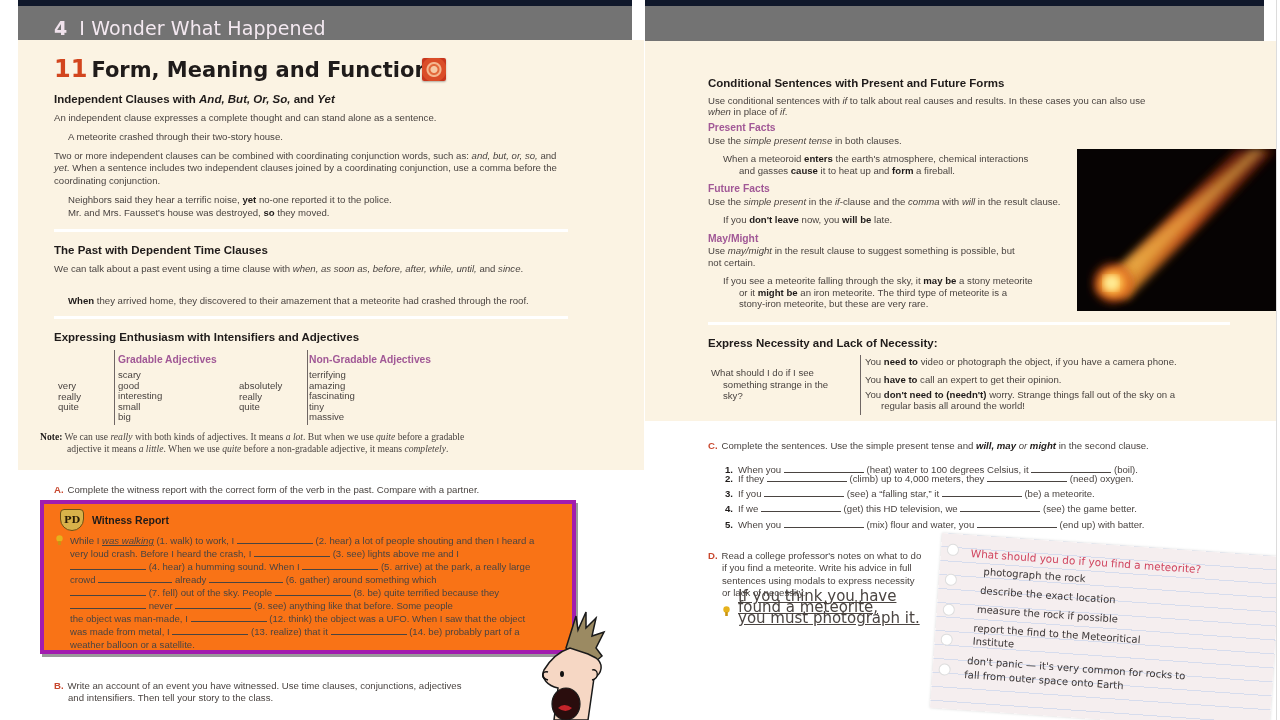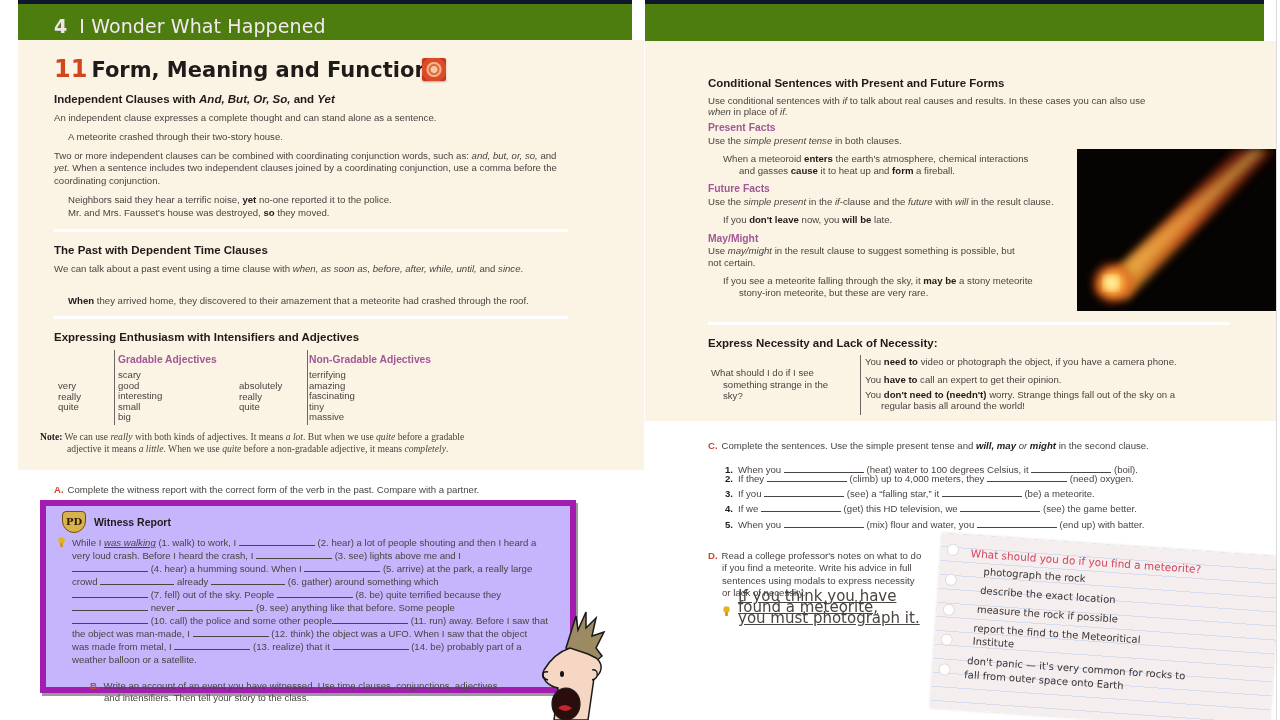--- a/index.html
+++ b/index.html
@@ -1,21 +1,21 @@
 <!DOCTYPE html>
 <html><head>
 <meta charset="utf-8">
 <style>
   * { box-sizing: border-box; margin: 0; padding: 0; }
   html, body { width: 1280px; height: 720px; overflow: hidden; background: #ffffff; }
   body { font-family: "Liberation Sans", sans-serif; color: #3b3533; position: relative; }
   .page { position: absolute; top: 0; height: 720px; overflow: hidden; }
   .left-page { left: 18px; width: 626px; background: #ffffff; }
   .right-page { left: 645px; width: 632px; background: #ffffff; border-right: 1px solid #dcdcdc; }
-  .header-bar { position: absolute; top: 0; left: 0; right: 12px; height: 41px; background: #4d7c0f; border-top: 4px solid #0f172a; }
+  .header-bar { position: absolute; top: 0; left: 0; right: 12px; height: 41px; background: #737373; border-top: 6px solid #0f172a; }
   .left-page .header-bar { height: 40px; }
   .unit-title { position: absolute; left: 36px; top: 11px; color: #f4e9f1; font-size: 19px; font-family: "DejaVu Sans", sans-serif; letter-spacing: 0.1px; }
   .unit-title .unit-num { font-weight: bold; margin-right: 12px; color: #f0e2ec; }
   .cream { position: absolute; background: #fbf3e3; }
   .left-page .cream { left: 0; top: 40px; width: 626px; height: 430px; }
   .right-page .cream { left: 0; top: 41px; width: 632px; height: 380px; }
 
   .lesson-title { position: absolute; left: 36px; top: 55px; font-family: "DejaVu Sans", sans-serif; font-weight: bold; font-size: 21px; color: #1f1b1a; white-space: nowrap; }
   .lesson-title .num { color: #d2451e; font-size: 24px; margin-right: 4px; }
   .video-icon { position: absolute; left: 404px; top: 58px; width: 24px; height: 23px; border-radius: 2px; background: radial-gradient(circle at 50% 50%, #f6c9a4 0 3px, #e2683a 4px 5px, #f4b68e 6px 7px, #da4d28 8px 12px, #c8361d 13px); box-shadow: 0 1px 2px rgba(0,0,0,0.3); }
@@ -25,21 +25,21 @@
   .ex { position: absolute; font-size: 9.6px; line-height: 12.4px; color: #4a4441; }
   b.k { color: #1f1b1a; }
   .divider { position: absolute; height: 3px; background: #ffffff; }
   .purple { color: #a15896; font-weight: bold; font-size: 10.3px; }
 
   .adj-col { position: absolute; font-size: 9.6px; line-height: 10.5px; color: #4a4441; }
   .vline { position: absolute; width: 1px; background: #6f6664; }
 
   .task-letter { color: #c8482f; font-weight: bold; margin-right: 4px; }
 
-  .witness-box { position: absolute; left: 22px; top: 500px; width: 536px; height: 193px; background: #c4b5fd; border: 6px solid #a21caf; box-shadow: 2px 3px 0 #9a9a9a; }
+  .witness-box { position: absolute; left: 22px; top: 500px; width: 536px; height: 154px; background: #f97316; border: 4px solid #a21caf; box-shadow: 2px 3px 0 #9a9a9a; }
   .badge { position: absolute; left: 16px; top: 5px; width: 24px; height: 22px; background: #d8b24a; border: 1.5px solid #6e4e12; border-radius: 4px 4px 12px 12px; font-family: "DejaVu Serif", serif; font-weight: bold; font-size: 10px; color: #2a1c05; text-align: center; line-height: 19px; }
   .witness-title { position: absolute; left: 48px; top: 10px; font-weight: bold; font-size: 10.5px; color: #1f1b1a; }
   .witness-text { position: absolute; left: 26px; top: 30px; width: 500px; font-size: 9.6px; line-height: 13.05px; color: #4a4441; }
   .blank { display: inline-block; border-bottom: 1px solid #4a4441; height: 9px; vertical-align: baseline; }
   .bulb { position: absolute; width: 7px; height: 11px; }
   .answer { font-style: italic; text-decoration: underline; }
 
   .cartoon { position: absolute; left: 500px; top: 608px; width: 100px; height: 112px; }
 
   .meteor-img { position: absolute; left: 432px; top: 149px; width: 200px; height: 162px; background: #060303; overflow: hidden; }
@@ -141,28 +141,27 @@
         <circle cx="3.5" cy="3.5" r="3.2" fill="#e6b21c"></circle>
         <rect x="2.2" y="6" width="2.6" height="4" fill="#c99412"></rect>
       </svg>
     <div class="witness-text">
       <div><span>While I </span><span class="answer">was walking</span><span> (1. walk) to work, I </span><span class="blank" style="width:76px"></span><span> (2. hear) a lot of people shouting and then I heard a</span></div>
       <div><span>very  loud crash. Before I heard the crash, I </span><span class="blank" style="width:76px"></span><span> (3. see) lights above me and I</span></div>
       <div><span class="blank" style="width:76px"></span><span> (4. hear) a humming sound. When I </span><span class="blank" style="width:76px"></span><span> (5. arrive) at the park, a really large</span></div>
       <div><span>crowd </span><span class="blank" style="width:74px"></span><span> already </span><span class="blank" style="width:74px"></span><span> (6. gather) around something which</span></div>
       <div><span class="blank" style="width:76px"></span><span> (7. fell) out of the sky. People </span><span class="blank" style="width:76px"></span><span> (8. be) quite terrified because they</span></div>
       <div><span class="blank" style="width:76px"></span><span> never </span><span class="blank" style="width:76px"></span><span> (9. see) anything like that before. Some people</span></div>
-      <div><span class="blank" style="width:76px"></span><span> (10. call) the police and some other people</span><span class="blank" style="width:76px"></span><span> (11. run) away. Before I saw that</span></div>
       <div><span>the object was man-made, I </span><span class="blank" style="width:76px"></span><span> (12. think) the object was a UFO. When I saw that the object</span></div>
       <div><span>was made from metal, I </span><span class="blank" style="width:76px"></span><span> (13. realize) that it </span><span class="blank" style="width:76px"></span><span> (14. be) probably part of a</span></div>
       <div><span>weather balloon or a satellite.</span></div>
     </div>
   </div>
 
-  <div class="txt" style="left:36px;top:680px;width:460px;margin-left:36px;">
+  <div class="txt" style="left:36px;top:680px;width:460px;">
     <div><span class="task-letter">B.</span><span>Write an account of an event you have witnessed. Use time clauses, conjunctions, adjectives</span></div>
     <div style="padding-left:14px;">and intensifiers. Then tell your story to the class.</div>
   </div>
 
   <svg class="cartoon" viewBox="0 0 100 112">
     <path d="M48 40 L58 8 L60 22 L68 4 L68 20 L78 10 L74 28 L86 24 L78 40 L84 48 L70 60 Z" fill="#9b8a62" stroke="#1a1a1a" stroke-width="1.5"></path>
     <path d="M52 40 C40 44 32 52 26 62 C22 70 30 78 40 80 L36 112 L70 112 L76 70 C84 66 86 56 78 50 L70 46 Z" fill="#f6d7c4" stroke="#1a1a1a" stroke-width="1.5"></path>
     <ellipse cx="48" cy="96" rx="14" ry="16" fill="#2a0d0d" stroke="#1a1a1a" stroke-width="1.2"></ellipse>
     <path d="M40 100 Q46 94 54 100 Q48 106 40 100Z" fill="#c4242a"></path>
     <ellipse cx="44" cy="66" rx="2" ry="3" fill="#111"></ellipse>
@@ -185,33 +184,34 @@
   <div class="txt" style="left:63px;top:135px;width:420px;">
     <span>Use the </span><i>simple present tense</i><span> in both clauses.</span>
   </div>
   <div class="ex" style="left:78px;top:153px;width:360px;">
     <div><span>When a meteoroid </span><b class="k">enters</b><span> the earth's atmosphere, chemical interactions</span></div>
     <div style="padding-left:16px;"><span>and gasses </span><b class="k">cause</b><span> it to heat up and </span><b class="k">form</b><span> a fireball.</span></div>
   </div>
 
   <div class="purple" style="position:absolute;left:63px;top:183px;">Future Facts</div>
   <div class="txt" style="left:63px;top:196px;width:420px;">
-    <span>Use the </span><i>simple present</i><span> in the </span><i>if</i><span>-clause and the </span><i>future</i><span> with </span><i>will</i><span> in the result clause.</span>
+    <span>Use the </span><i>simple present</i><span> in the </span><i>if</i><span>-clause and the </span><i>comma</i><span> with </span><i>will</i><span> in the result clause.</span>
   </div>
   <div class="ex" style="left:78px;top:214px;">
     <span>If you </span><b class="k">don't leave</b><span> now, you </span><b class="k">will be</b><span> late.</span>
   </div>
 
   <div class="purple" style="position:absolute;left:63px;top:233px;">May/Might</div>
   <div class="txt" style="left:63px;top:245px;width:360px;line-height:11.5px;">
     <div><span>Use </span><i>may/might</i><span> in the result clause to suggest something is possible, but</span></div>
     <div>not certain.</div>
   </div>
   <div class="ex" style="left:78px;top:275px;width:360px;line-height:11.7px;">
     <div><span>If you see a meteorite falling through the sky, it </span><b class="k">may be</b><span> a stony meteorite</span></div>
+    <div style="padding-left:16px;"><span>or it </span><b class="k">might be</b><span> an iron meteorite. The third type of meteorite is a</span></div>
     <div style="padding-left:16px;">stony-iron meteorite, but these are very rare.</div>
   </div>
 
   <div class="meteor-img">
     <svg width="200" height="162" viewBox="0 0 200 162">
       <defs>
         <radialGradient id="head" cx="0.5" cy="0.5" r="0.5">
           <stop offset="0" stop-color="#fff7b0"></stop>
           <stop offset="0.35" stop-color="#ffc23a"></stop>
           <stop offset="0.7" stop-color="#e6531a"></stop>

